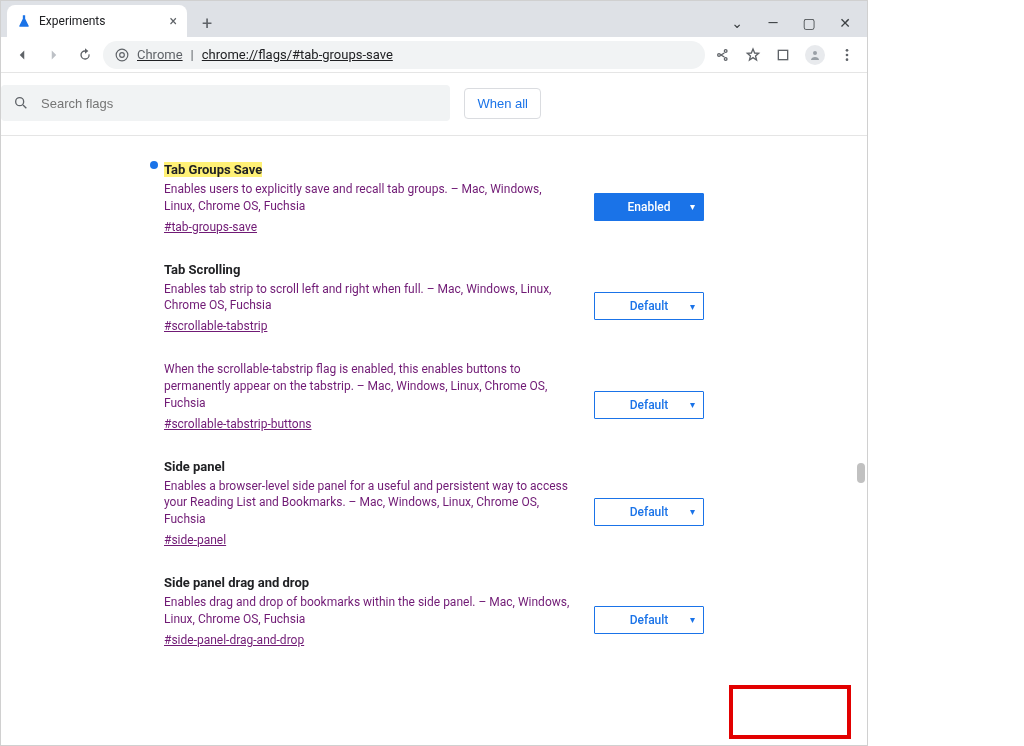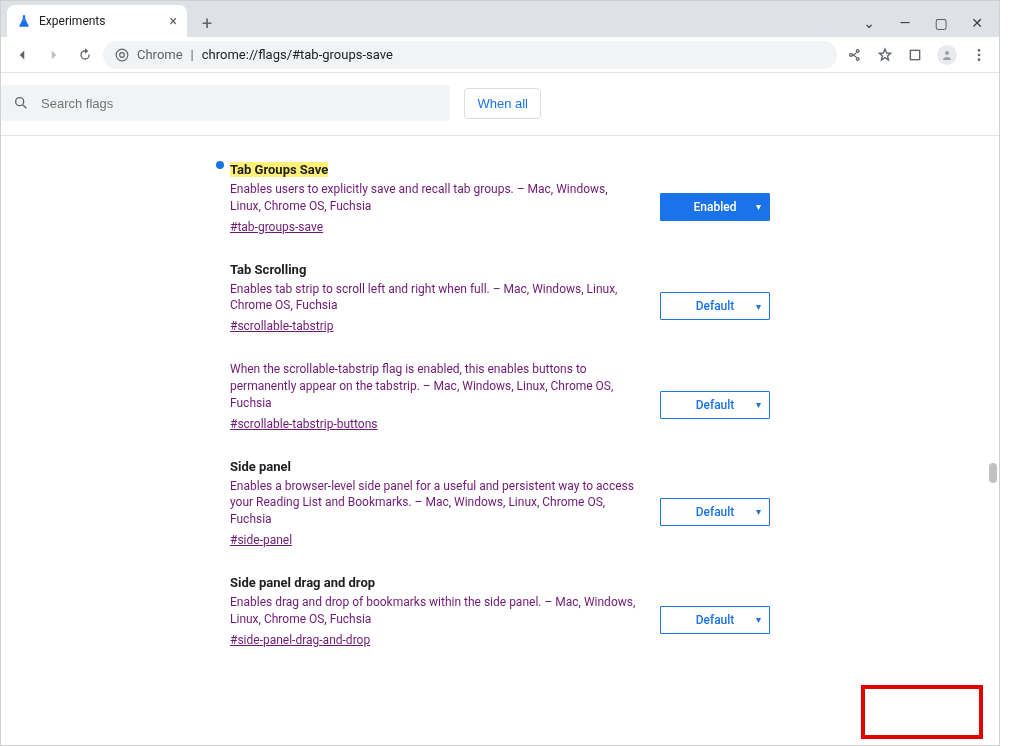--- a/index.html
+++ b/index.html
@@ -1,30 +1,30 @@
 <!DOCTYPE html>
 <html><head>
 <meta charset="utf-8">
 <style>
   * { box-sizing: border-box; }
   body { margin:0; font-family: "Segoe UI", Roboto, Arial, sans-serif; background:#fff; color:#202124; font-size:13px; overflow:hidden; }
-  .window { width:1000px; height:746px; display:flex; flex-direction:column; border:1px solid #d0d0d0; background:#fff; position:relative; }
+  .window { width:868px; height:746px; display:flex; flex-direction:column; border:1px solid #d0d0d0; background:#fff; position:relative; }
 
   
   .titlebar { height:36px; background:#dee1e6; display:flex; align-items:flex-end; }
   .tab { background:#fff; border-top-left-radius:8px; border-top-right-radius:8px; height:32px; margin-left:6px; display:flex; align-items:center; padding:0 10px; gap:8px; min-width:180px; position:relative;}
   .tab .favicon { width:14px; height:14px; }
   .tab .title { font-size:12px; flex:1; color:#202124; }
   .tab .close { color:#5f6368; font-size:14px; line-height:1;}
   .newtab { width:28px; height:28px; margin-left:6px; display:flex; align-items:center; justify-content:center; color:#5f6368; font-size:18px;}
   .win-controls { margin-left:auto; display:flex; gap:20px; padding:0 14px 6px 0; color:#3c4043; }
   .win-controls span { font-size:14px; display:inline-flex; width:16px; justify-content:center;}
 
   
-  .addrbar { height:36px; background:#fff; border-bottom:1px solid #e5e5e5; display:flex; align-items:center; padding:0 8px; gap:10px;}
+  .addrbar { height:36px; background:#fff; border-bottom:1px solid #e5e5e5; display:flex; align-items:center; padding:0 8px; gap:10px;text-decoration:underline;}
   .nav-icons { display:flex; gap:14px; align-items:center; color:#5f6368; padding-left:4px;}
   .nav-icons .disabled { color:#bdc1c6; }
   .omnibox { flex:1; display:flex; align-items:center; height:28px; background:#f1f3f4; border-radius:14px; padding:0 12px; gap:8px; color:#5f6368; font-size:13px;}
   .omnibox .hinted { color:#5f6368; }
   .omnibox .urlrest { color:#202124; }
   .right-icons { display:flex; gap:14px; align-items:center; color:#5f6368; padding-right:4px;}
   .avatar-circle { width:20px; height:20px; border-radius:50%; background:#e8eaed; display:flex; align-items:center; justify-content:center;}
 
   svg { display:block; }
 

